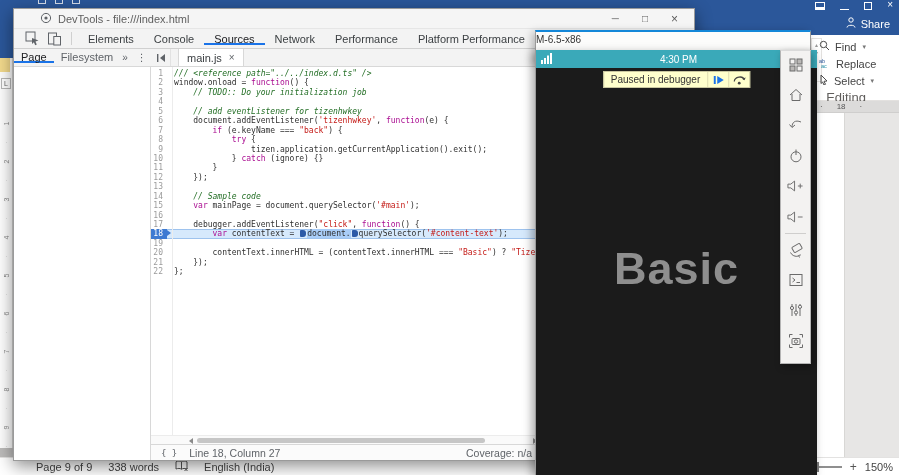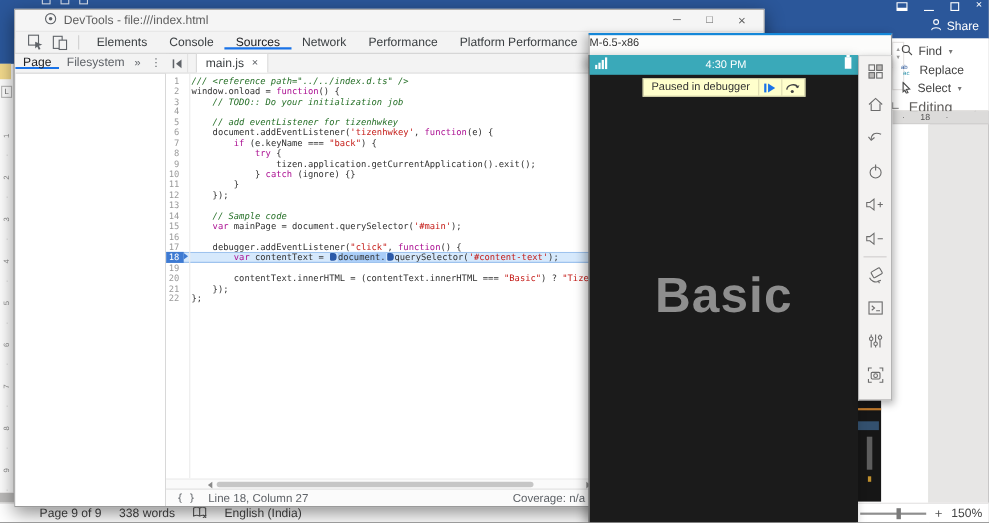--- a/index.html
+++ b/index.html
@@ -106,21 +106,21 @@
              font-size:10.5px;color:#5f6368;flex:none;}
   .st-braces{margin-left:10px;font-family:"DejaVu Sans Mono",monospace;font-size:9px;}
   .st-linecol{margin-left:12px;}
   .st-coverage{margin-left:auto;padding-right:8px;}
 
   
   .emu{position:absolute;left:535px;top:30px;width:277px;height:445px;z-index:10;}
   .emu-title{position:absolute;left:0;top:0;width:276px;height:32px;background:#fcfcfb;border:1px solid #9b9b9b;
              border-top:2px solid #1487d8;font-size:10px;color:#333;line-height:16px;
              box-shadow:-3px 2px 8px rgba(0,0,0,.25);}
-  .emu-screen{position:absolute;left:0;top:20px;width:245px;height:425px;background:#1b1b1b;
+  .emu-screen{position:absolute;left:0;top:20px;width:282px;height:425px;background:#1b1b1b;
               border-left:1px solid #9b9b9b;box-shadow:-3px 3px 9px rgba(0,0,0,.35);}
   .emu-status{height:18px;display:flex;align-items:center;background:#3aa9b9;color:#fff;padding:0 5px;}
   .emu-time{flex:1;text-align:center;font-size:10px;}
   .emu-banner{position:absolute;left:50%;top:21px;transform:translateX(-50%);height:17px;background:#ffffcc;
               border:1px solid #c9c7a0;display:flex;align-items:center;font-size:10px;color:#333;white-space:nowrap;}
   .eb-label{padding:0 7px;}
   .eb-btn{width:21px;height:100%;display:flex;align-items:center;justify-content:center;border-left:1px solid #dddbb0;}
   .emu-basic{position:absolute;left:0;top:193px;width:100%;text-align:center;font-size:45px;font-weight:bold;
              color:#8e8e8e;letter-spacing:1px;}
   .emu-panel{position:absolute;left:245px;top:20px;width:31px;height:314px;background:#f3f2f1;

